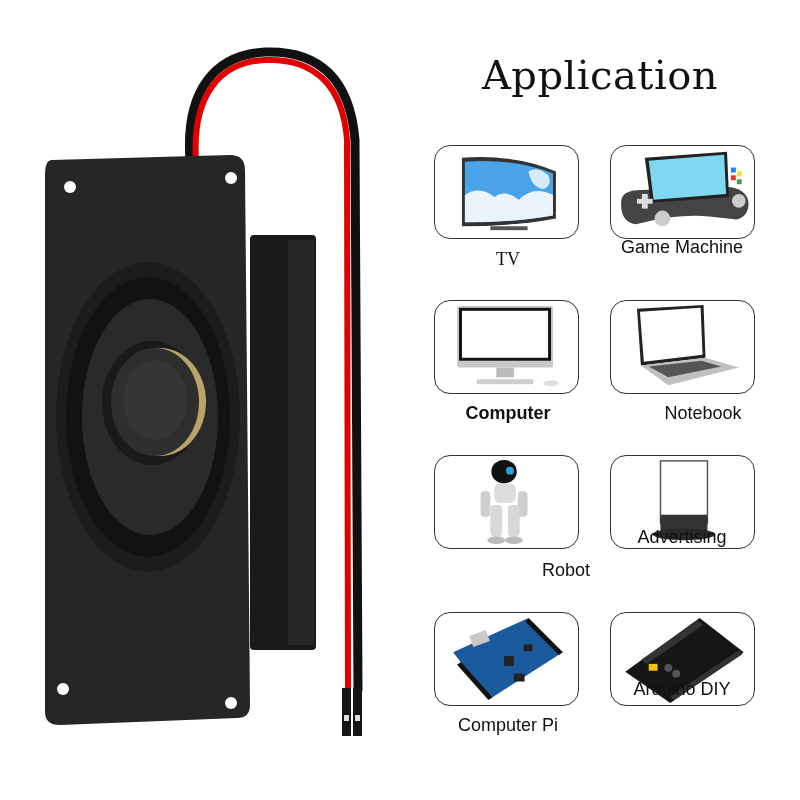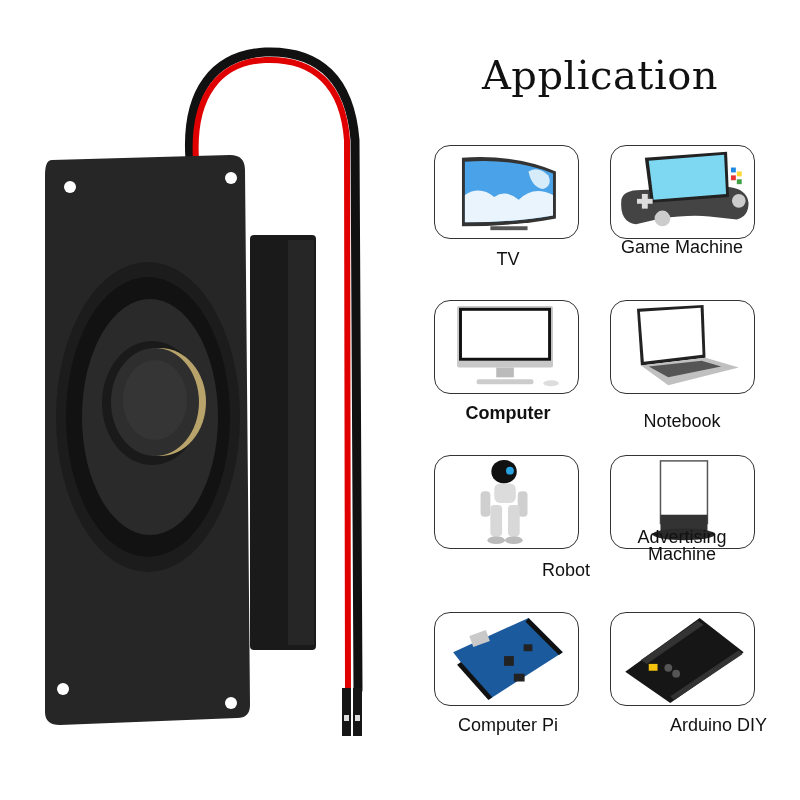--- a/index.html
+++ b/index.html
@@ -46,21 +46,21 @@
 
 <div class="card" style="left:434px;top:145px;">
   <svg class="art" viewBox="0 0 145 94">
     <path d="M27 12 Q80 8 123 26 L123 74 Q80 82 27 82 Z" fill="#333"></path>
     <path d="M30 16 Q80 12 120 28 L120 71 Q80 78 30 78 Z" fill="#4aa3e8"></path>
     <path d="M30 50 Q45 40 60 52 Q72 44 85 55 Q100 40 120 50 L120 71 Q80 78 30 78 Z" fill="#e9f4fc"></path>
     <path d="M95 26 Q105 20 115 30 Q120 40 110 44 Q98 42 95 26 Z" fill="#d6ecfb"></path>
     <rect x="56" y="82" width="38" height="4" fill="#555"></rect>
   </svg>
 </div>
-<div class="label" style="left:423px;top:250px;">TV</div>
+<div class="label" style="left:423px;top:250px;font-family:Liberation Serif, serif;">TV</div>
 
 <div class="card" style="left:610px;top:145px;">
   <svg class="art" viewBox="0 0 145 94">
     <path d="M10 55 Q12 45 30 45 L120 42 Q138 44 140 58 Q140 72 128 75 L100 72 Q80 70 50 74 L25 80 Q8 78 10 55 Z" fill="#444"></path>
     <path d="M34 12 L118 6 L120 52 L40 58 Z" fill="#222"></path>
     <path d="M38 15 L115 9 L117 49 L43 55 Z" fill="#7fd8f2"></path>
     <rect x="26" y="54" width="16" height="5" fill="#ddd"></rect>
     <rect x="31" y="49" width="6" height="15" fill="#ddd"></rect>
     <circle cx="52" cy="74" r="8" fill="#ccc"></circle>
     <circle cx="130" cy="56" r="7" fill="#ccc"></circle>
@@ -85,21 +85,21 @@
 <div class="label" style="left:423px;top:404px;font-weight:bold;">Computer</div>
 
 <div class="card" style="left:610px;top:300px;">
   <svg class="art" viewBox="0 0 145 94">
     <path d="M26 8 L94 4 L96 58 L30 66 Z" fill="#222"></path>
     <path d="M29 11 L91 7 L93 55 L33 62 Z" fill="#fff"></path>
     <path d="M30 66 L96 58 L130 68 L58 86 Z" fill="#c0c0c0"></path>
     <path d="M38 67 L92 61 L112 67 L58 78 Z" fill="#555"></path>
   </svg>
 </div>
-<div class="label" style="left:597px;top:404px;margin-top:8px;">Notebook</div>
+<div class="label" style="left:618px;top:404px;">Notebook</div>
 
 <div class="card" style="left:434px;top:455px;">
   <svg class="art" viewBox="0 0 145 94">
     <ellipse cx="70" cy="16" rx="13" ry="12" fill="#111"></ellipse>
     <circle cx="76" cy="15" r="4" fill="#29a3e0"></circle>
     <rect x="60" y="28" width="22" height="20" rx="6" fill="#dcdcdc"></rect>
     <rect x="46" y="36" width="10" height="26" rx="4" fill="#cfcfcf"></rect>
     <rect x="84" y="36" width="10" height="26" rx="4" fill="#cfcfcf"></rect>
     <rect x="56" y="50" width="12" height="32" rx="4" fill="#d8d8d8"></rect>
     <rect x="74" y="50" width="12" height="32" rx="4" fill="#d8d8d8"></rect>
@@ -111,21 +111,20 @@
 
 <div class="card" style="left:610px;top:455px;">
   <svg class="art" viewBox="0 0 145 94">
     <rect x="50" y="5" width="48" height="64" fill="#fff" stroke="#555" stroke-width="1.5"></rect>
     <rect x="50" y="60" width="48" height="18" fill="#333"></rect>
     <ellipse cx="74" cy="80" rx="32" ry="6" fill="#2a2a2a"></ellipse>
   </svg>
 </div>
 <div class="label" style="left:597px;top:529px;line-height:17px;">
   <div>Advertising</div>
-  <div>Machine</div>
 </div>
 
 <div class="card" style="left:434px;top:612px;">
   <svg class="art" viewBox="0 0 145 94">
     <path d="M18 40 L95 5 L130 40 L55 88 Z" fill="#1c5a9e"></path>
     <path d="M95 5 L130 40 L126 43 L92 9 Z" fill="#111"></path>
     <path d="M26 50 L58 86 L54 89 L22 53 Z" fill="#111"></path>
     <rect x="36" y="20" width="18" height="12" fill="#c9c9c9" transform="rotate(-20 45 26)"></rect>
     <rect x="70" y="44" width="10" height="10" fill="#222"></rect>
     <rect x="90" y="32" width="9" height="7" fill="#222"></rect>
@@ -137,15 +136,15 @@
 <div class="card" style="left:610px;top:612px;">
   <svg class="art" viewBox="0 0 145 94">
     <path d="M14 60 L90 5 L135 40 L60 92 Z" fill="#161616"></path>
     <path d="M30 48 L88 8 L94 12 L36 52 Z" fill="#333"></path>
     <path d="M60 85 L130 38 L134 42 L64 89 Z" fill="#333"></path>
     <rect x="38" y="52" width="9" height="7" fill="#f4c20d"></rect>
     <circle cx="58" cy="56" r="4" fill="#555"></circle>
     <circle cx="66" cy="62" r="4" fill="#555"></circle>
   </svg>
 </div>
-<div class="label" style="left:597px;top:716px;line-height:18px;text-align:right;">
+<div class="label" style="left:597px;top:680px;line-height:18px;">
   <div>Arduino DIY</div>
 </div>
 
 </body></html>

